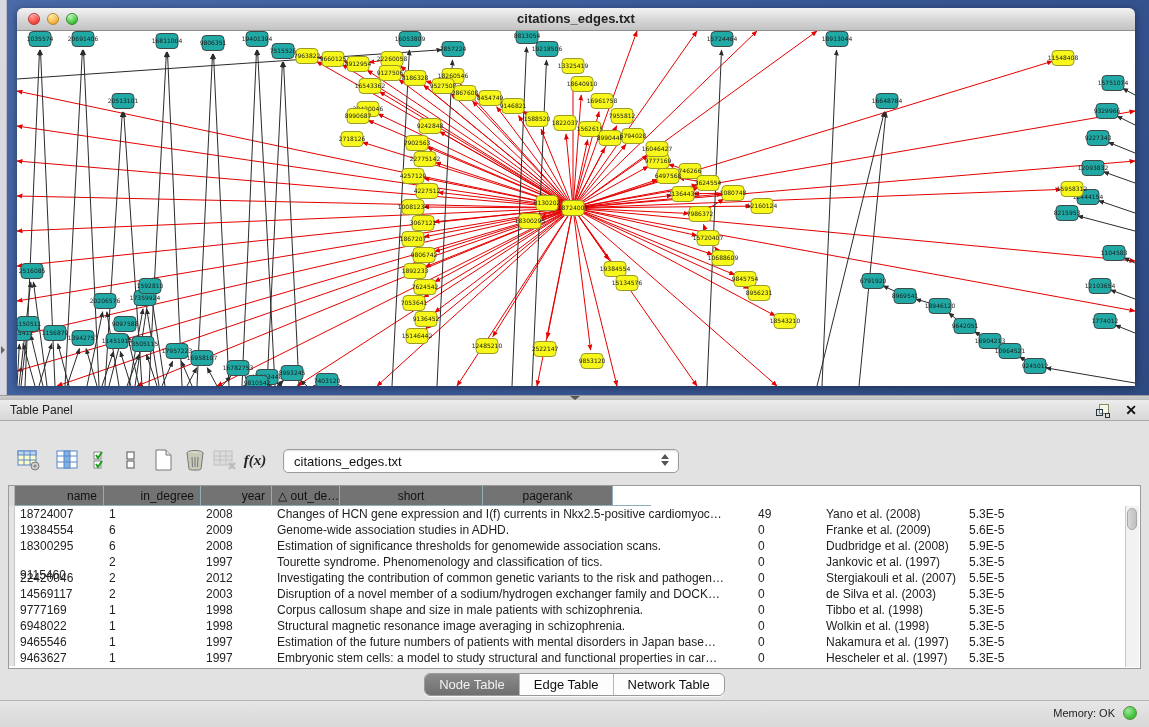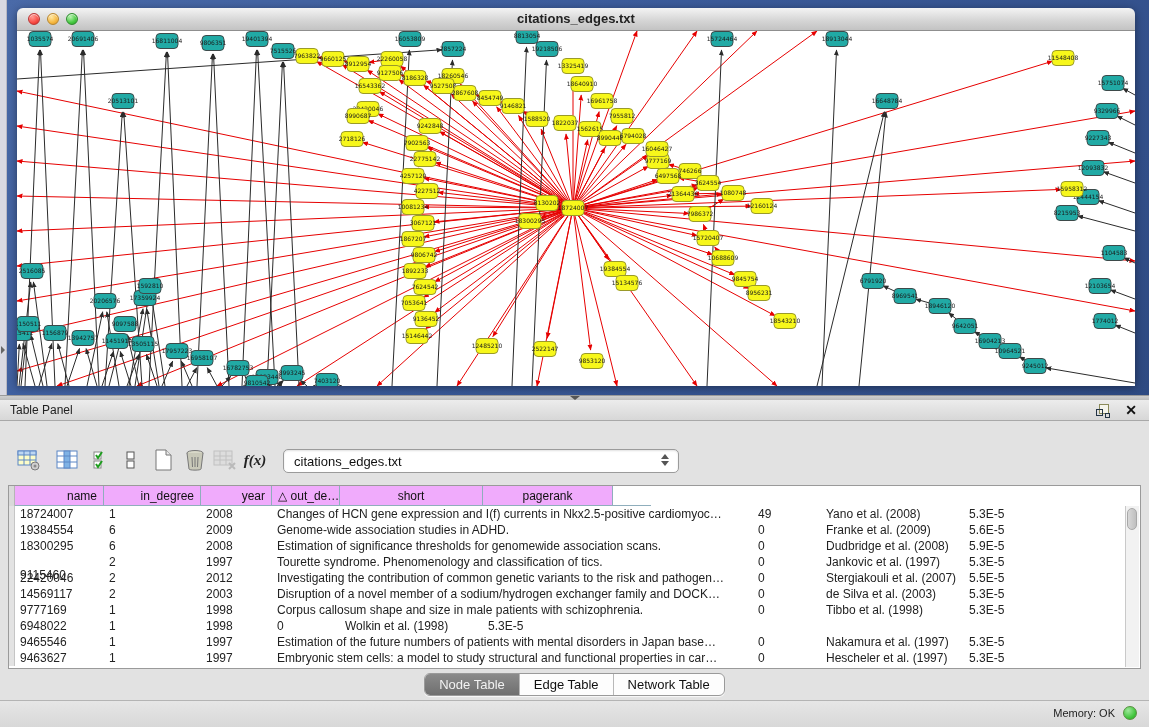--- a/index.html
+++ b/index.html
@@ -47,21 +47,21 @@
     border-radius:5px;box-sizing:border-box;box-shadow:inset 0 1px 2px rgba(0,0,0,.12);}
   .combo-text{position:absolute;left:10px;top:4px;font-size:13px;color:#111;}
   .combo-arrows{position:absolute;right:9px;top:4px;display:flex;flex-direction:column;gap:2px;}
   .combo-arrows .up{width:0;height:0;border-left:4px solid transparent;border-right:4px solid transparent;border-bottom:5px solid #555;}
   .combo-arrows .dn{width:0;height:0;border-left:4px solid transparent;border-right:4px solid transparent;border-top:5px solid #555;}
 
   
   .table-wrap{position:absolute;left:8px;top:64px;width:1133px;height:184px;background:#fff;border:1px solid #9a9a9a;box-sizing:border-box;}
   .thead{position:absolute;left:0;top:0;height:20px;display:flex;}
   .gutter{width:6px;background:#d9d9d9;border-right:1px solid #b5b5b5;box-sizing:border-box;height:20px;}
-  .th{height:20px;line-height:20px;font-size:12px;color:#111;background:#f0abfc;border-right:1px solid #8faebc;
+  .th{height:20px;line-height:20px;font-size:12px;color:#111;background:#737373;border-right:1px solid #8faebc;
       box-sizing:border-box;padding:0 6px;overflow:hidden;white-space:nowrap;border-bottom:1px solid #8faebc;}
   .tbody{position:absolute;left:0;top:20px;width:1117px;height:162px;overflow:hidden;}
   .trow{display:flex;height:16px;}
   .gutter2{width:6px;background:#e3e3e3;border-right:1px solid #c5c5c5;box-sizing:border-box;}
   .td{height:16px;line-height:16px;font-size:12px;color:#222;padding:0 5px;box-sizing:border-box;
       overflow:hidden;white-space:nowrap;}
   .vscroll{position:absolute;right:1px;top:20px;width:13px;height:161px;background:#f2f2f2;border-left:1px solid #c9c9c9;}
   .vthumb{position:absolute;left:1px;top:2px;width:10px;height:22px;background:linear-gradient(90deg,#d8d8d8,#bfbfbf);border:1px solid #a8a8a8;border-radius:5px;box-sizing:border-box;}
 
   
@@ -914,20 +914,21 @@
             <div class="td" style="width: 481px;">Corpus callosum shape and size in male patients with schizophrenia.</div>
             <div class="td" style="width: 68px;">0</div>
             <div class="td" style="width: 143px;">Tibbo et al. (1998)</div>
             <div class="td" style="width: 130px;">5.3E-5</div>
           </div>
           <div class="trow">
             <div class="gutter2"></div>
             <div class="td" style="width: 89px;">6948022</div>
             <div class="td" style="width: 97px;">1</div>
             <div class="td" style="width: 71px;">1998</div>
+            <div class="td" style="width: 481px;">Structural magnetic resonance image averaging in schizophrenia.</div>
             <div class="td" style="width: 68px;">0</div>
             <div class="td" style="width: 143px;">Wolkin et al. (1998)</div>
             <div class="td" style="width: 130px;">5.3E-5</div>
           </div>
           <div class="trow">
             <div class="gutter2"></div>
             <div class="td" style="width: 89px;">9465546</div>
             <div class="td" style="width: 97px;">1</div>
             <div class="td" style="width: 71px;">1997</div>
             <div class="td" style="width: 481px;">Estimation of the future numbers of patients with mental disorders in Japan base…</div>

